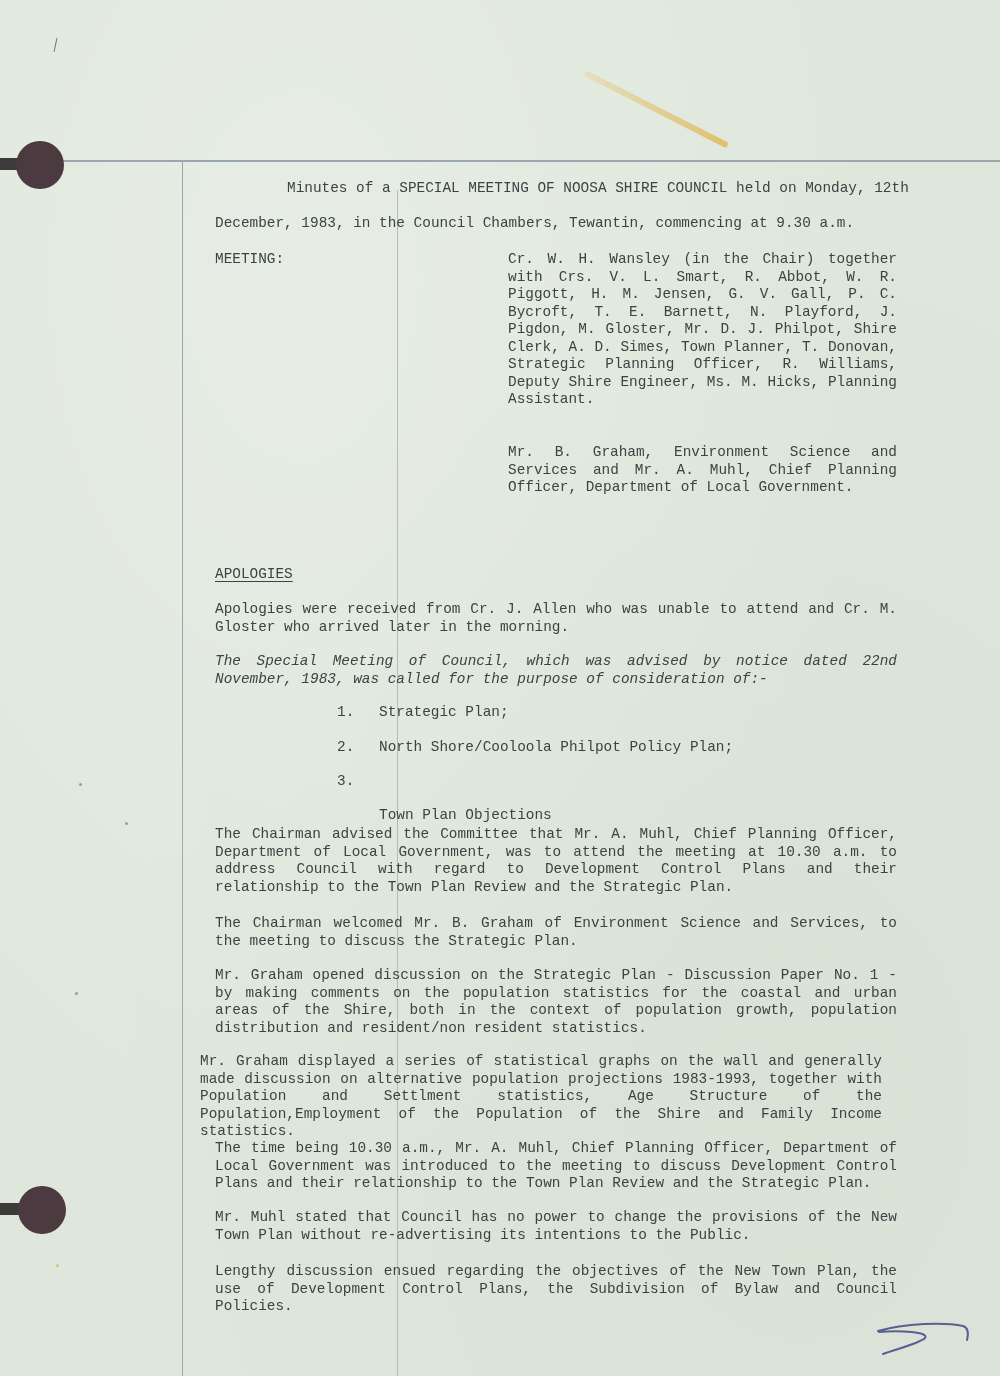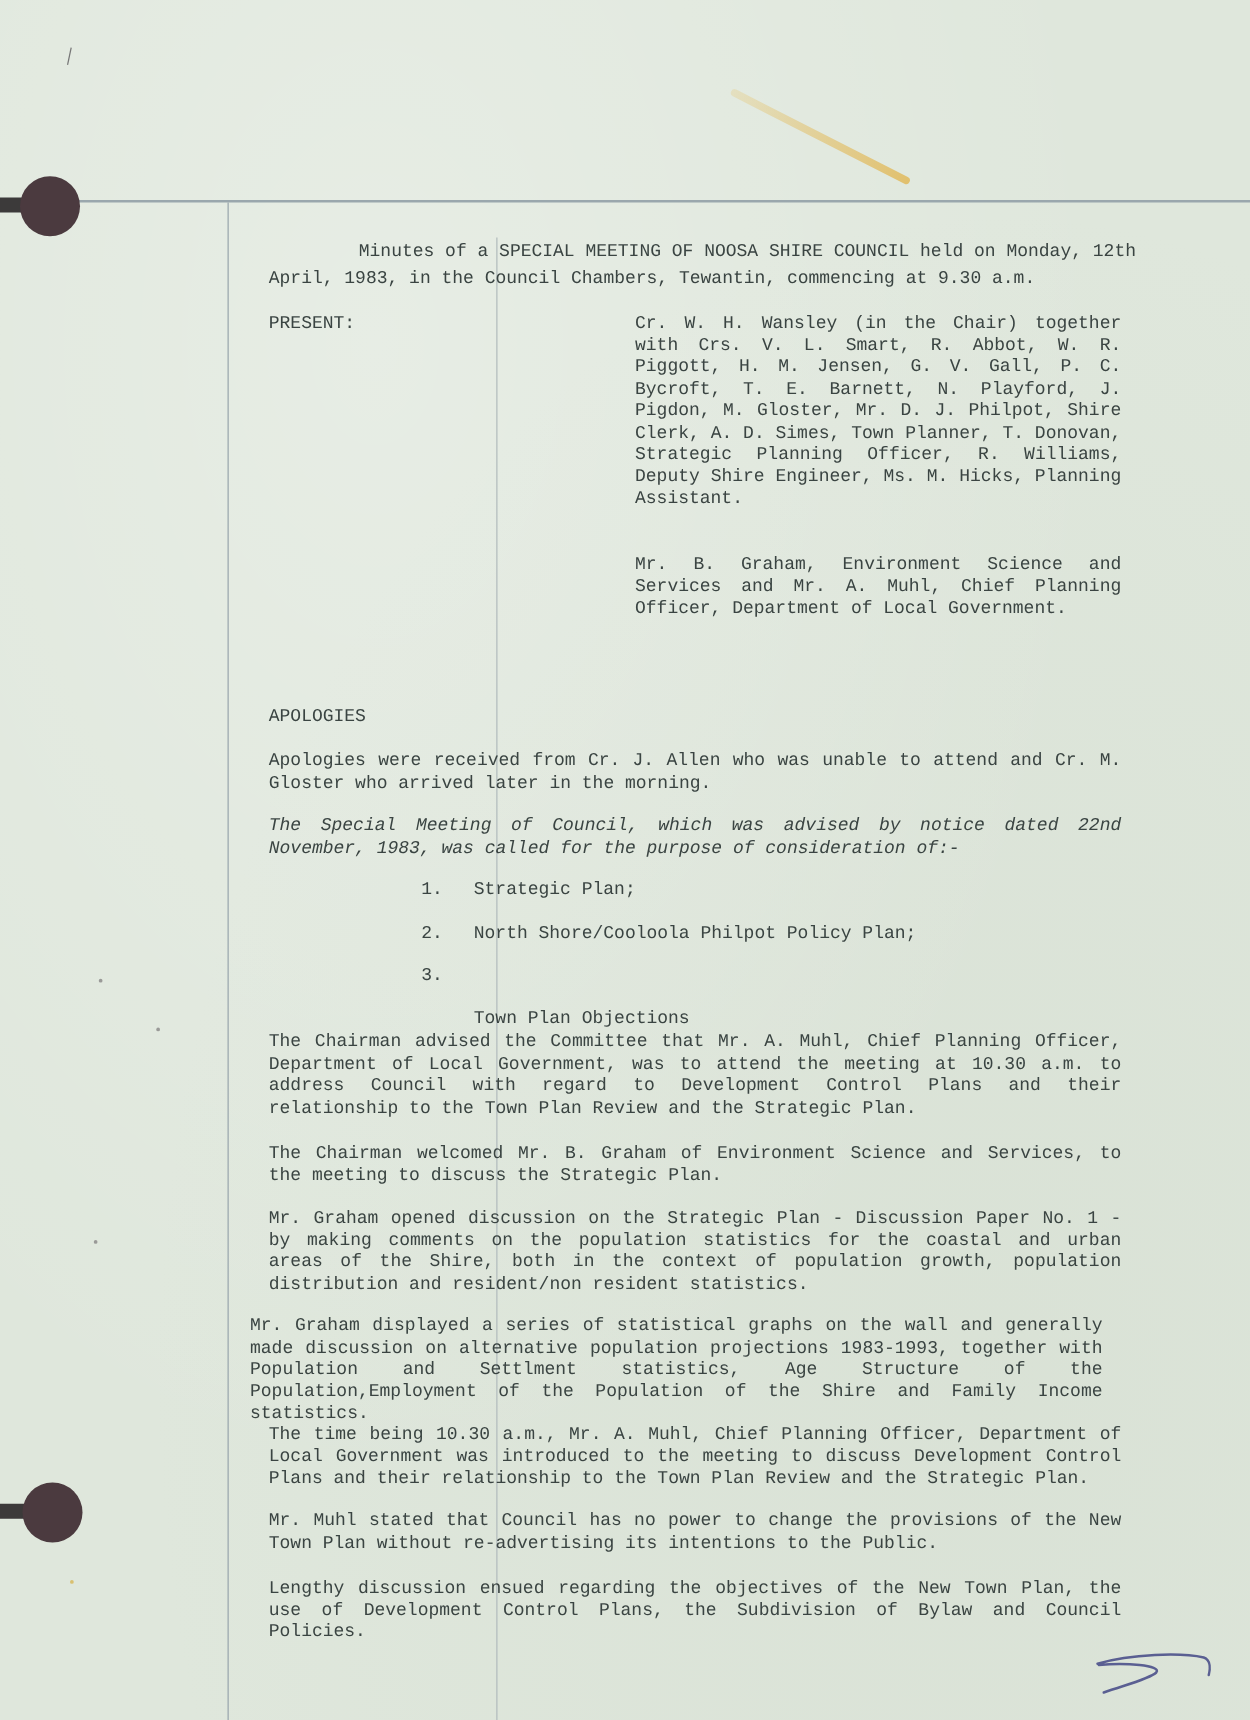--- a/index.html
+++ b/index.html
@@ -21,21 +21,21 @@
   .vline2 { position:absolute; left:397px; top:190px; bottom:0; width:1px; background:#b2bcbd; }
   .hole { position:absolute; width:48px; height:48px; border-radius:50%; background:#4b3a3f; }
   .hole-stem { position:absolute; height:12px; background:#3c3a3a; }
   .stain { position:absolute; left:585px; top:70px; width:160px; height:6px;
     background:linear-gradient(90deg, rgba(230,200,120,0.3), rgba(225,185,90,0.85));
     transform:rotate(27deg); transform-origin:left center; border-radius:3px; }
   .tick { position:absolute; left:55px; top:38px; width:1px; height:14px; background:#777; transform:rotate(12deg); }
   .dot { position:absolute; width:3px; height:3px; border-radius:50%; background:#9a9a98; }
   .t { position:absolute; font-size:14.4px; line-height:17.5px; white-space:pre; letter-spacing:0; }
   .just { white-space:normal; text-align:justify; text-align-last:left; }
-  .heading { text-underline-offset:3px; }
+  .heading { text-decoration:underline; text-underline-offset:3px; }
   .sig { position:absolute; left:875px; top:1318px; }
 </style>
 </head>
 <body>
 
 <div class="page-bg"></div>
 <div class="tick"></div>
 <div class="stain"></div>
 <div class="hline"></div>
 <div class="vline"></div>
@@ -44,24 +44,24 @@
 <div class="hole-stem" style="left:0;top:158px;width:20px;"></div>
 <div class="hole" style="left:16px;top:141px;"></div>
 <div class="hole-stem" style="left:0;top:1203px;width:22px;"></div>
 <div class="hole" style="left:18px;top:1186px;"></div>
 
 <div class="dot" style="left:79px;top:783px;"></div>
 <div class="dot" style="left:125px;top:822px;"></div>
 <div class="dot" style="left:75px;top:992px;"></div>
 <div class="dot" style="left:56px;top:1264px;background:#d9c070;"></div>
 
-<div class="t" style="left:275px;top:194px;padding-left:12px;">Minutes of a SPECIAL MEETING OF NOOSA SHIRE COUNCIL held on Monday, 12th</div>
-<div class="t" style="left:215px;top:215px;">April, 1983, in the Council Chambers, Tewantin, commencing at 9.30 a.m.</div>
+<div class="t" style="left:275px;top:180px;padding-left:12px;">Minutes of a SPECIAL MEETING OF NOOSA SHIRE COUNCIL held on Monday, 12th</div>
+<div class="t" style="left:215px;top:215px;">December, 1983, in the Council Chambers, Tewantin, commencing at 9.30 a.m.</div>
 
-<div class="t" style="left:215px;top:251px;">PRESENT:</div>
+<div class="t" style="left:215px;top:251px;">MEETING:</div>
 <div class="t just" style="left:508px;top:251px;width:389px;">Cr. W. H. Wansley (in the Chair) together with Crs. V. L. Smart, R. Abbot, W. R. Piggott, H. M. Jensen, G. V. Gall, P. C. Bycroft, T. E. Barnett, N. Playford, J. Pigdon, M. Gloster, Mr. D. J. Philpot, Shire Clerk, A. D. Simes, Town Planner, T. Donovan, Strategic Planning Officer, R. Williams, Deputy Shire Engineer, Ms. M. Hicks, Planning Assistant.</div>
 <div class="t just" style="left:508px;top:444px;width:389px;">Mr. B. Graham, Environment Science and Services and Mr. A. Muhl, Chief Planning Officer, Department of Local Government.</div>
 
 <div class="t heading" style="left:215px;top:566px;">APOLOGIES</div>
 <div class="t just" style="left:215px;top:601px;width:682px;">Apologies were received from Cr. J. Allen who was unable to attend and Cr. M. Gloster who arrived later in the morning.</div>
 
 <div class="t just" style="left:215px;top:653px;width:682px;font-style:italic;">The Special Meeting of Council, which was advised by notice dated 22nd November, 1983, was called for the purpose of consideration of:-</div>
 
 <div>
   <div class="t" style="left:337px;top:704px;">1.</div>

